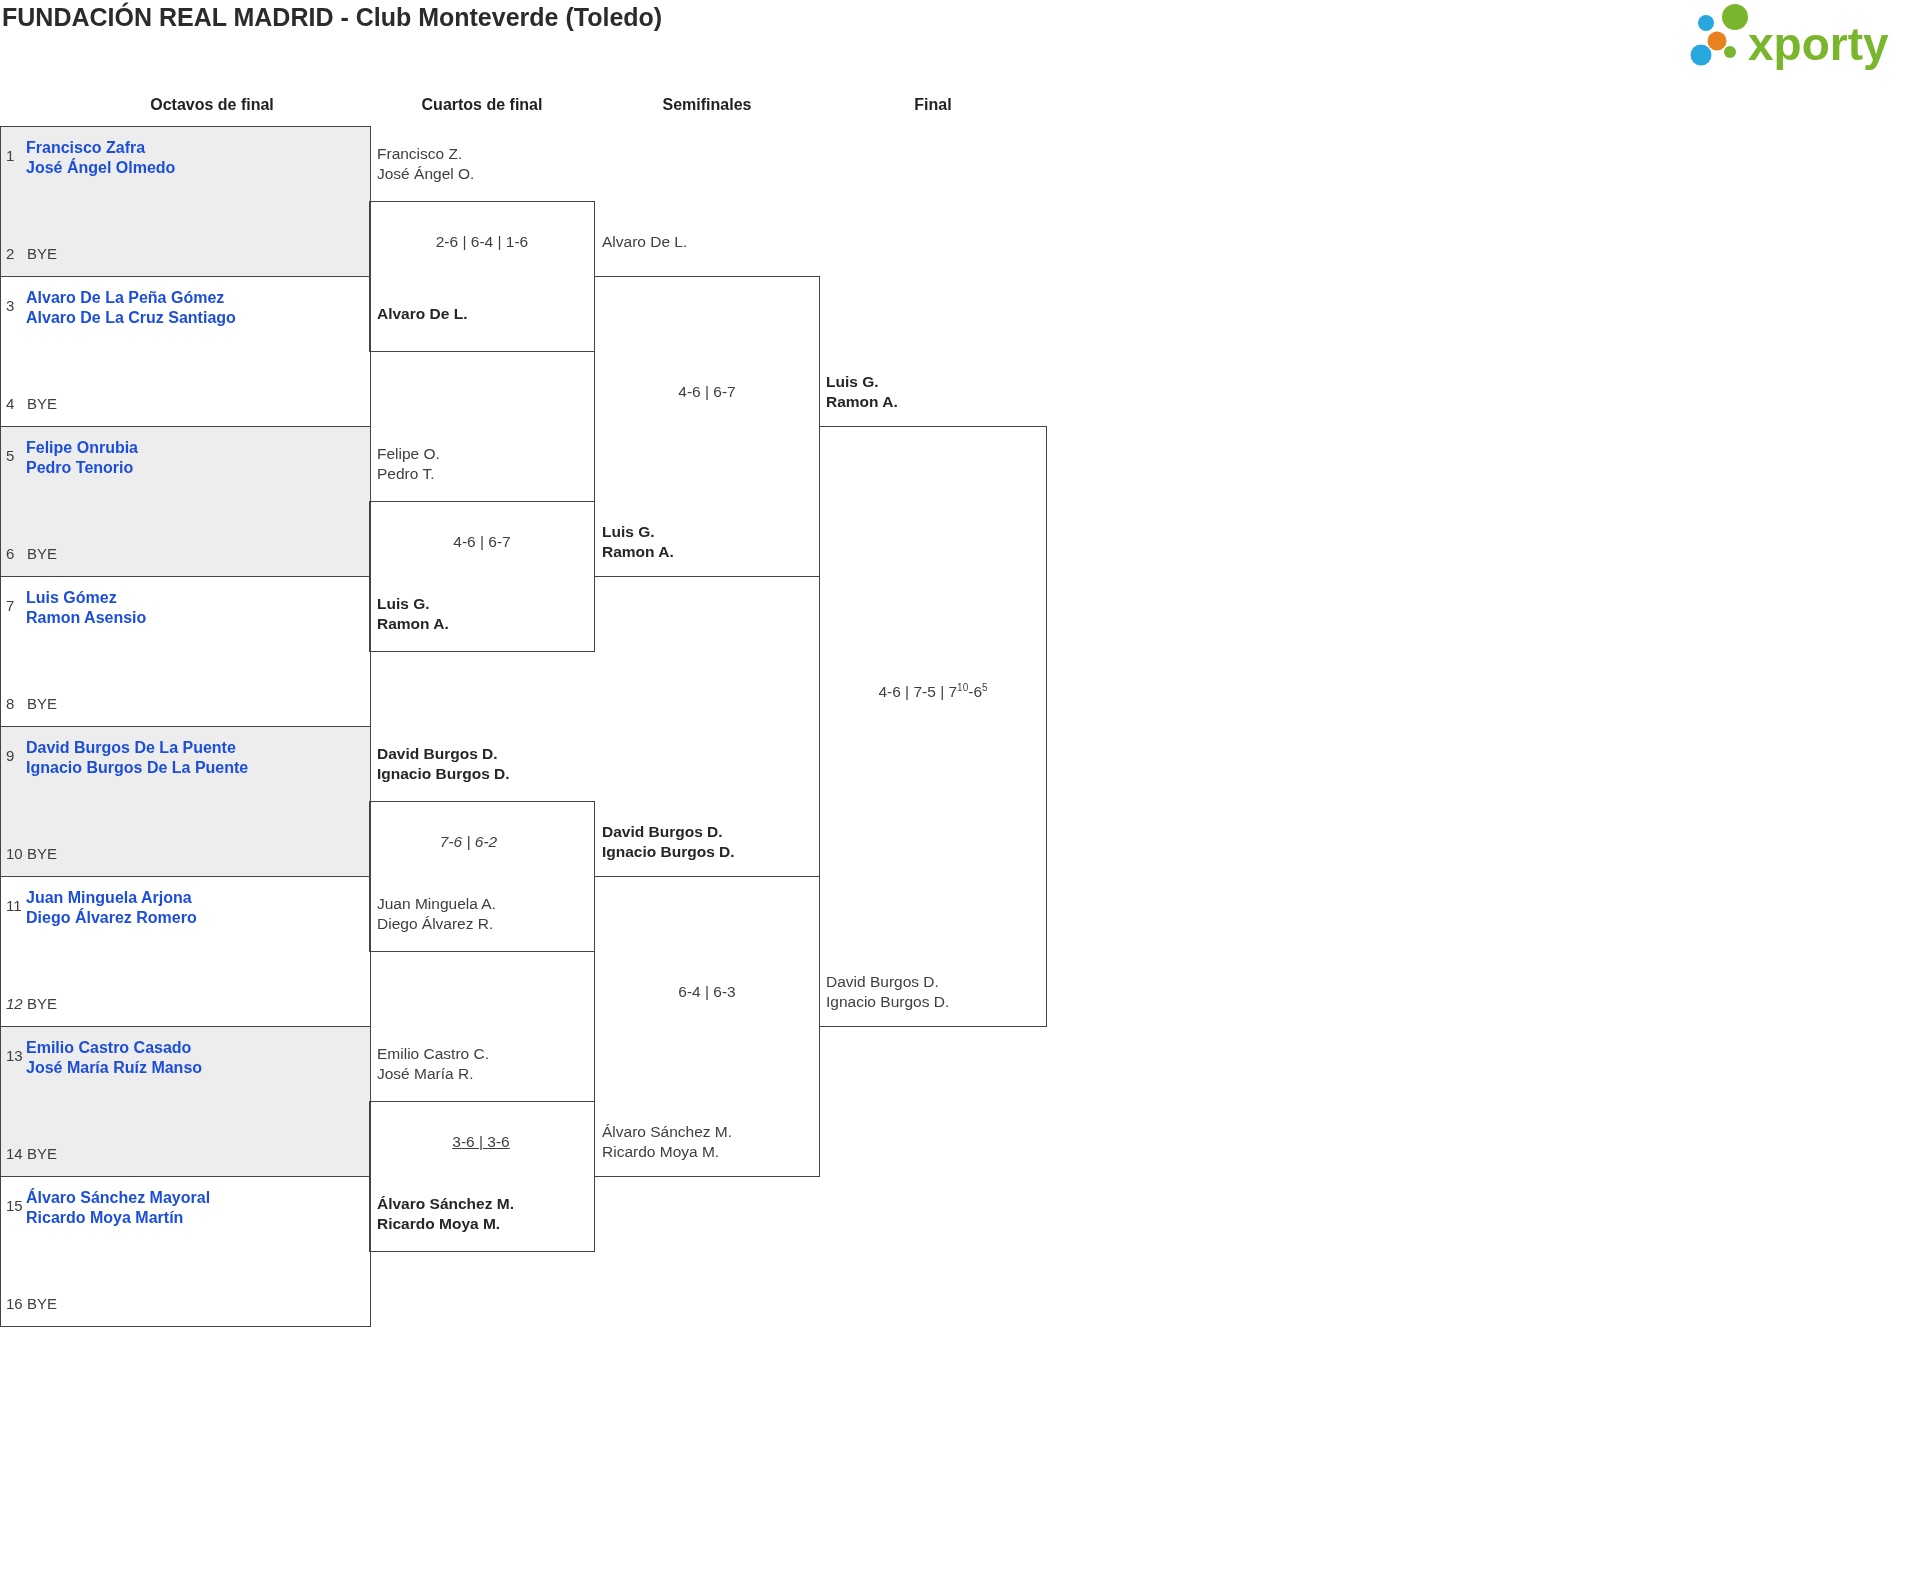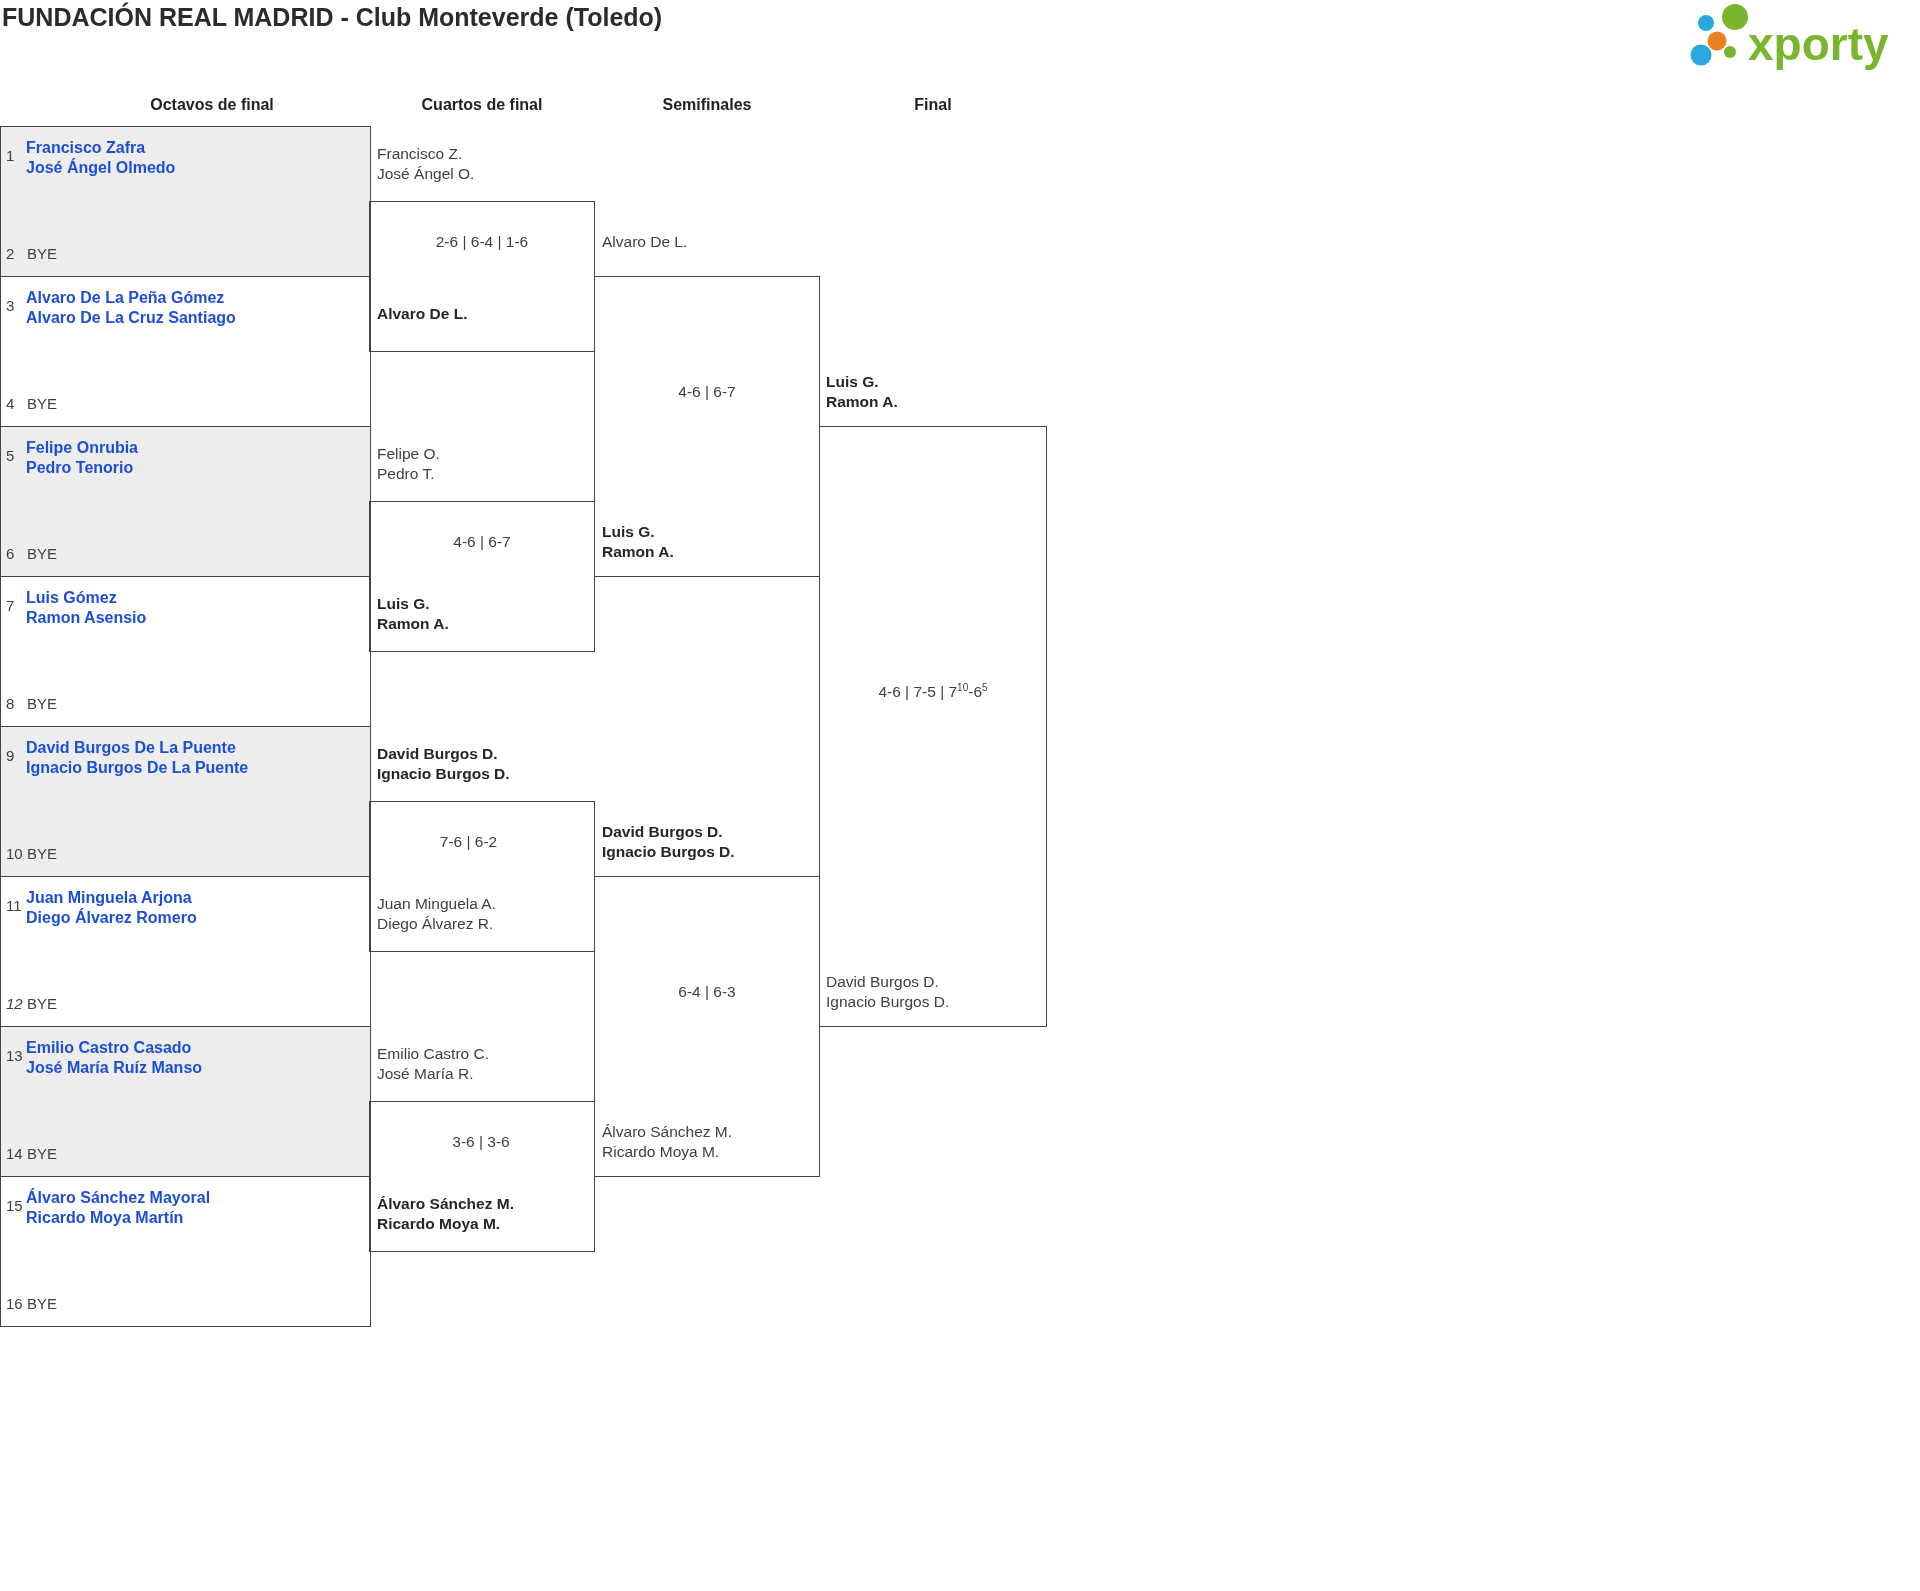--- a/index.html
+++ b/index.html
@@ -172,30 +172,30 @@
       </div>
       <div class="match-score" style="left: 369px; width: 226px; top: 532px;">4-6 | 6-7</div>
       <div class="team-label winner" style="left: 377px; top: 744px;">
         <div class="">David Burgos D.</div>
         <div class="">Ignacio Burgos D.</div>
       </div>
       <div class="team-label" style="left: 377px; top: 894px;">
         <div class="">Juan Minguela A.</div>
         <div class="">Diego Álvarez R.</div>
       </div>
-      <div class="match-score" style="left: 369px; width: 199px; top: 832px;">7-6 | 6-2</div>
+      <div class="match-score" style="left: 369px; width: 199px; top: 832px; font-style: italic;">7-6 | 6-2</div>
       <div class="team-label" style="left: 377px; top: 1044px;">
         <div class="">Emilio Castro C.</div>
         <div class="">José María R.</div>
       </div>
       <div class="team-label winner" style="left: 377px; top: 1194px;">
         <div class="">Álvaro Sánchez M.</div>
         <div class="">Ricardo Moya M.</div>
       </div>
-      <div class="match-score" style="left: 369px; width: 224px; top: 1132px;">3-6 | 3-6</div>
+      <div class="match-score" style="left: 369px; width: 224px; top: 1132px; text-decoration: underline;">3-6 | 3-6</div>
       <div class="team-label" style="left: 602px; top: 232px;">
         <div class="">Alvaro De L.</div>
       </div>
       <div class="team-label winner" style="left: 602px; top: 522px;">
         <div class="">Luis G.</div>
         <div class="">Ramon A.</div>
       </div>
       <div class="match-score" style="left: 594px; width: 226px; top: 382px;">4-6 | 6-7</div>
       <div class="team-label winner" style="left: 602px; top: 822px;">
         <div class="">David Burgos D.</div>

